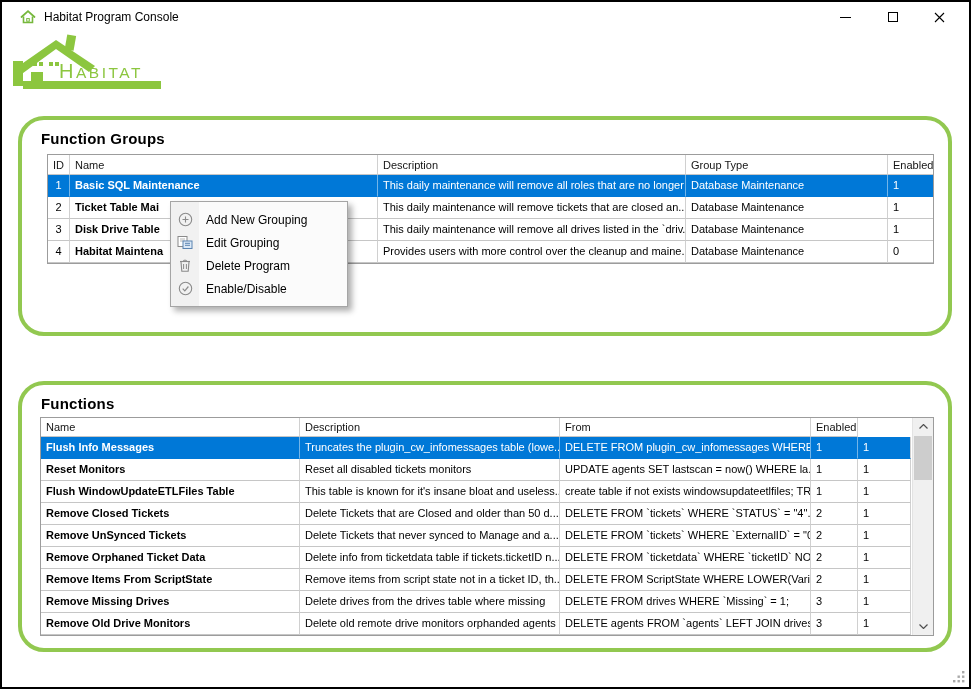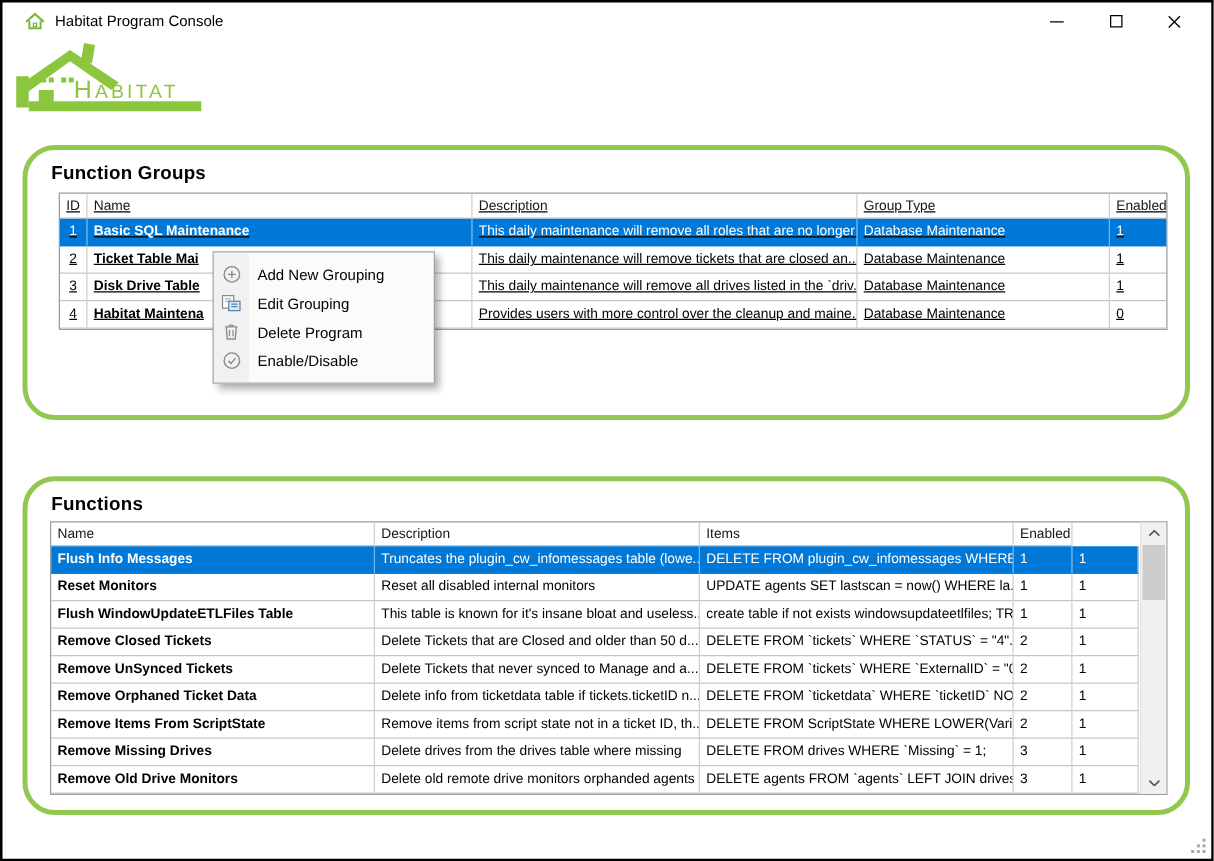--- a/index.html
+++ b/index.html
@@ -97,21 +97,21 @@
       <rect x="38" y="28" width="4" height="4"></rect>
         <rect x="44" y="28" width="4" height="4"></rect>
     </g>
     <rect x="12" y="47" width="138" height="8" fill="#8CC63F"></rect>
     <text x="48" y="44" fill="#8CC63F" font-family="Liberation Sans, sans-serif" font-size="20" letter-spacing="2.5">H<tspan font-size="15.5" dy="0">ABITAT</tspan></text>
   </svg>
 
   <div class="groupbox" id="fg-box"></div>
   <div class="box-title" style="left:39px;top:128px;">Function Groups</div>
 
-  <div class="grid t1" style="left:45px;top:152px;width:887px;text-decoration:underline;">
+  <div class="grid t1" style="left:45px;top:152px;width:887px;">
     <div class="thead">
       <div class="tr">
         <div class="th cell-id">ID</div>
         <div class="th">Name</div>
         <div class="th">Description</div>
         <div class="th">Group Type</div>
         <div class="th">Enabled</div>
       </div>
     </div>
     <div class="tbody">
@@ -190,35 +190,35 @@
   </div>
 
   <div class="groupbox" id="fn-box"></div>
   <div class="box-title" style="left:39px;top:393px;">Functions</div>
 
   <div class="grid t2" style="left:38px;top:415px;width:894px;height:219px;">
     <div class="thead">
       <div class="tr">
         <div class="th">Name</div>
         <div class="th">Description</div>
-        <div class="th">Items</div>
+        <div class="th">From</div>
         <div class="th">Enabled</div>
       </div>
     </div>
     <div class="tbody">
         <div class="tr selected">
           <div class="td cell-name">Flush Info Messages</div>
           <div class="td cell-description">Truncates the plugin_cw_infomessages table (lowe...</div>
           <div class="td cell-cmd">DELETE FROM plugin_cw_infomessages WHERE...</div>
           <div class="td cell-group">1</div>
           <div class="td cell-enabled">1</div>
         </div>
         <div class="tr">
           <div class="td cell-name">Reset Monitors</div>
-          <div class="td cell-description">Reset all disabled internal monitors</div>
+          <div class="td cell-description">Reset all disabled tickets monitors</div>
           <div class="td cell-cmd">UPDATE agents SET lastscan = now() WHERE la...</div>
           <div class="td cell-group">1</div>
           <div class="td cell-enabled">1</div>
         </div>
         <div class="tr">
           <div class="td cell-name">Flush WindowUpdateETLFiles Table</div>
           <div class="td cell-description">This table is known for it's insane bloat and useless...</div>
           <div class="td cell-cmd">create table if not exists windowsupdateetlfiles; TR...</div>
           <div class="td cell-group">1</div>
           <div class="td cell-enabled">1</div>

